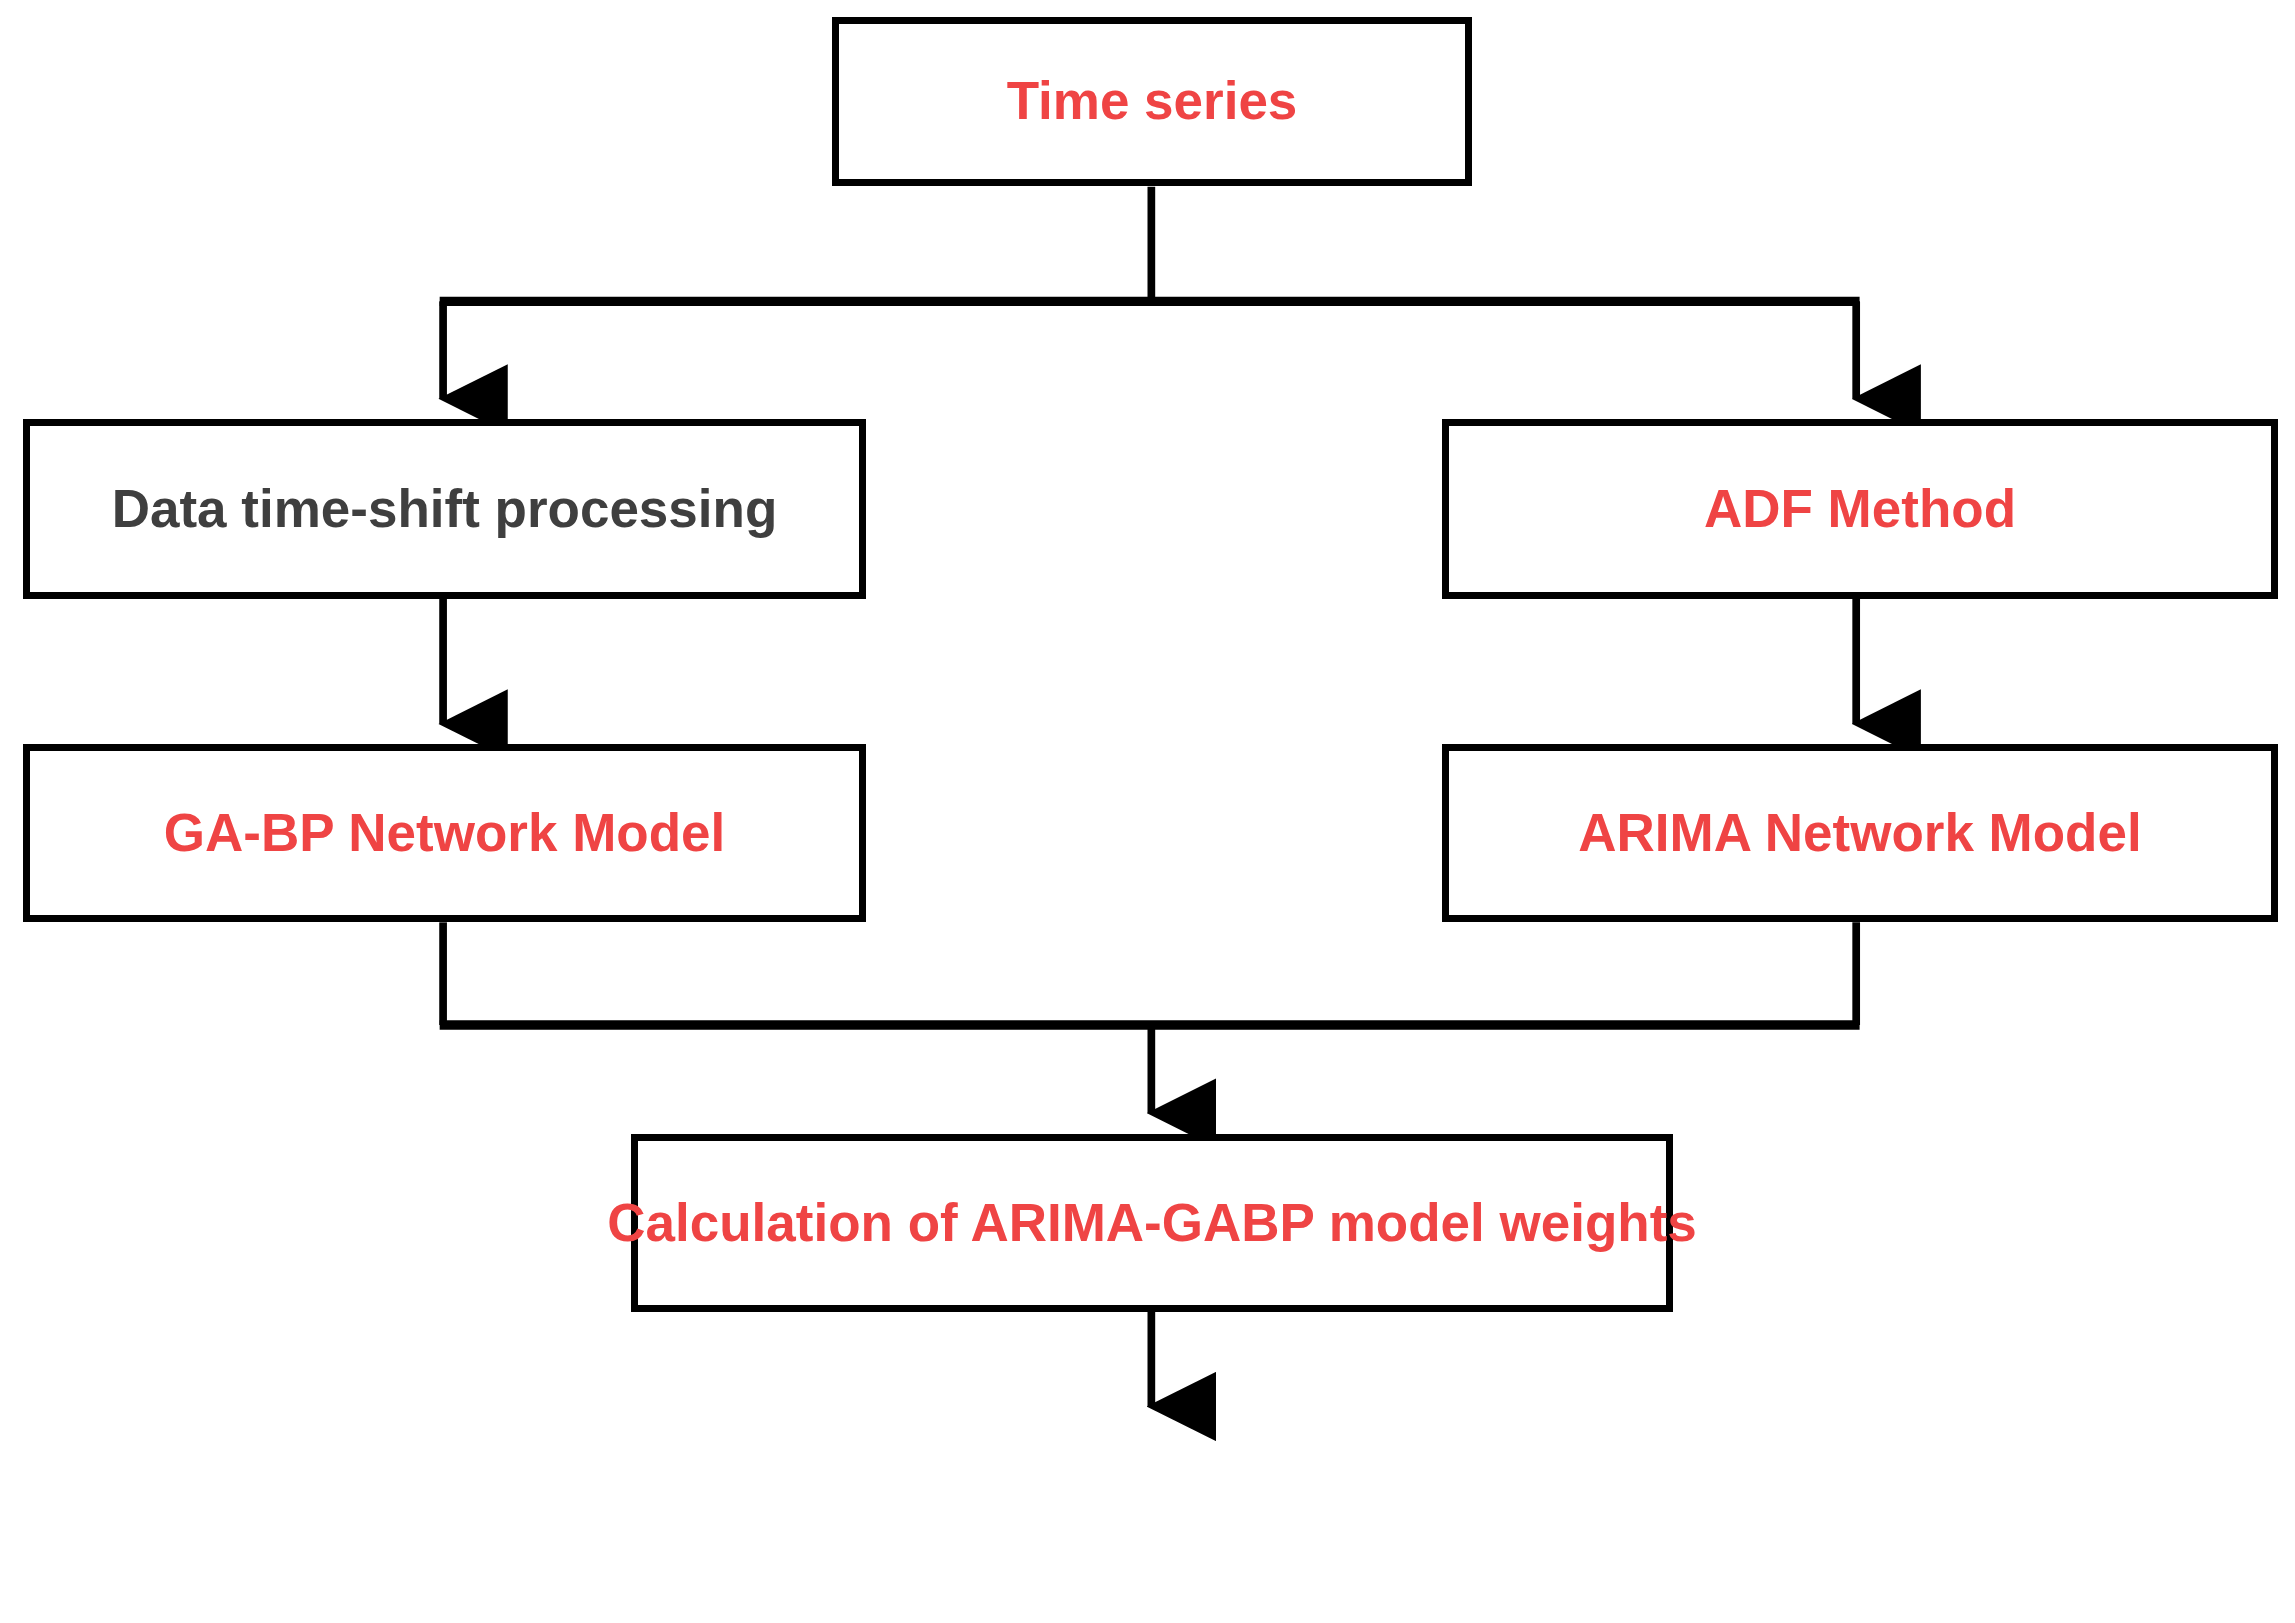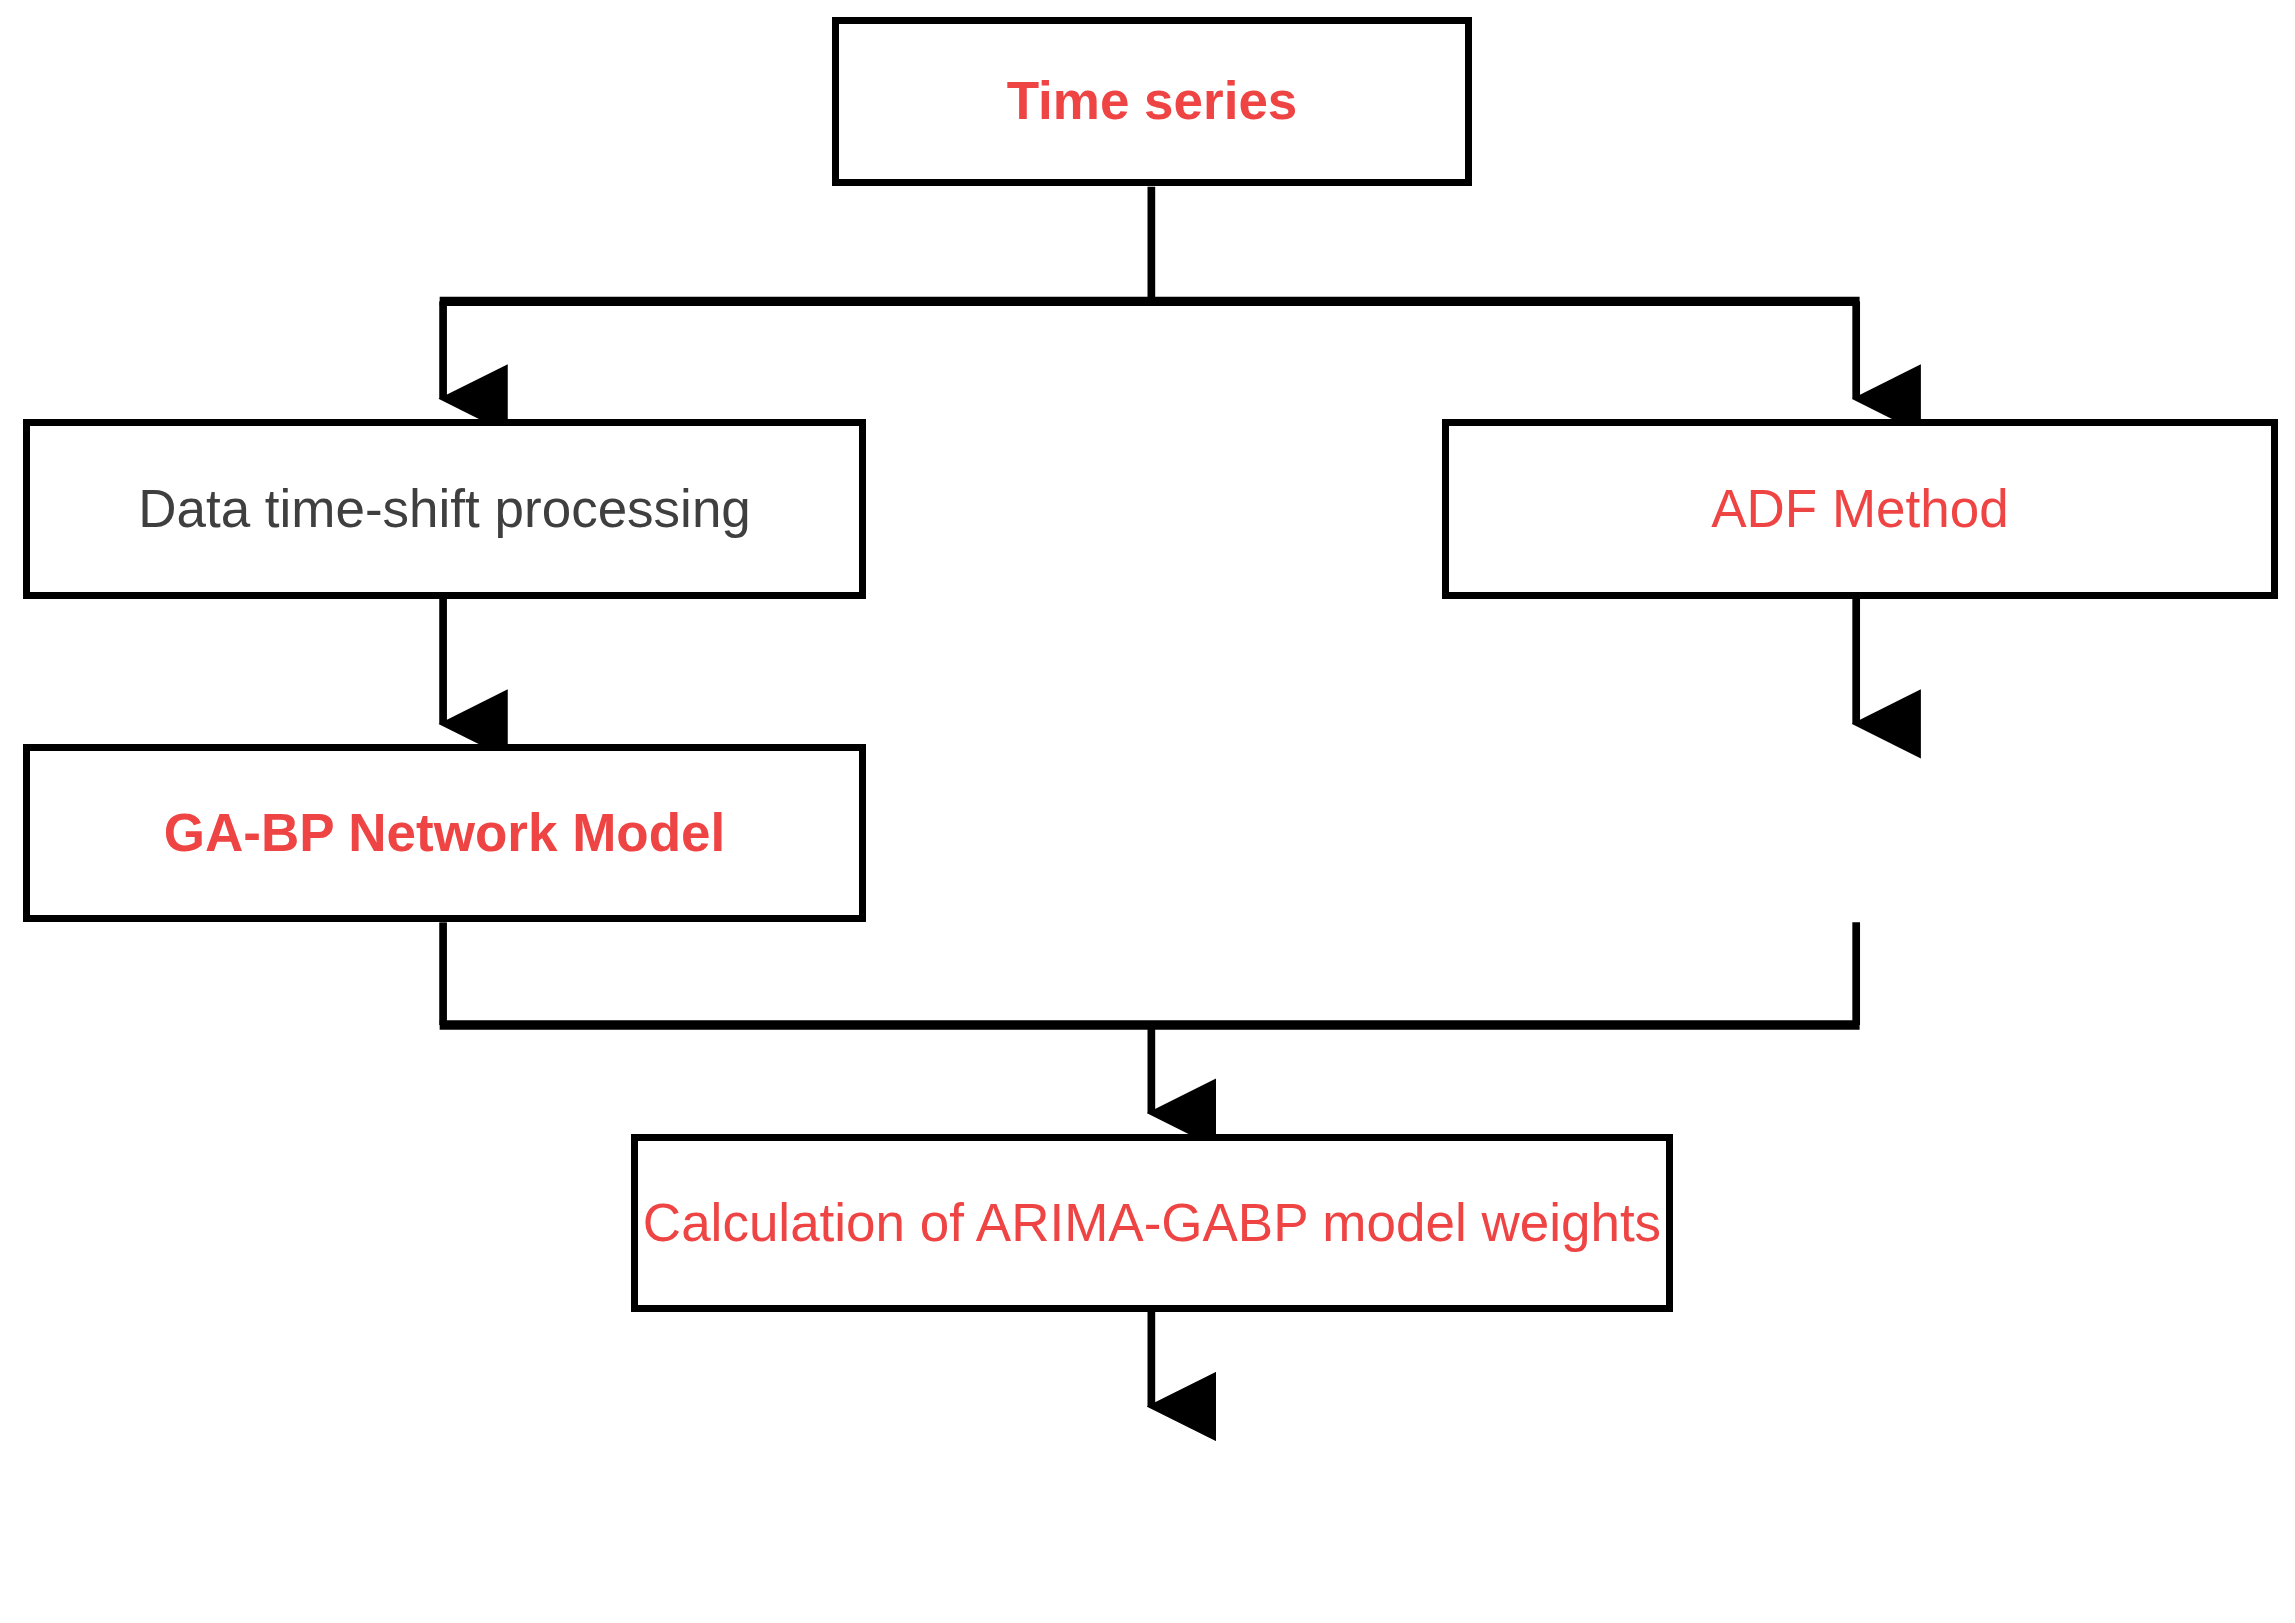--- a/index.html
+++ b/index.html
@@ -25,21 +25,21 @@
     justify-content: center;
     text-align: center;
   }
   .node-label {
     font-family: "Liberation Sans", sans-serif;
     color: #ef4444;
     line-height: 1.1;
     white-space: nowrap;
   }
   .lbl-xl { font-size: 53px; font-weight: bold; }
-  .lbl-lg { font-size: 53px; font-weight: normal; }
+  .lbl-lg { font-size: 53px; font-weight: bold; }
   .lbl-gray { color: #3f3f3f; }
   svg.edges {
     position: absolute;
     left: 0;
     top: 0;
     width: 2295px;
     height: 1624px;
     pointer-events: none;
   }
 </style>
@@ -87,20 +87,23 @@
   </div>
 
   <div class="node" style="left:1442px; top:419px; width:836px; height:180px;">
     <span class="node-label lbl-lg">ADF Method</span>
   </div>
 
   <div class="node" style="left:23px; top:744px; width:843px; height:178px;">
     <span class="node-label lbl-xl">GA-BP Network Model</span>
   </div>
 
+  <div class="node" style="left:1442px; top:744px; width:836px; height:178px;">
+    <span class="node-label lbl-lg">ARIMA Network Model</span>
+  </div>
 
   <div class="node" style="left:631px; top:1134px; width:1042px; height:178px;">
     <span class="node-label lbl-lg">Calculation of ARIMA-GABP model weights</span>
   </div>
 
 
 </div>
 
 
 </body></html>

